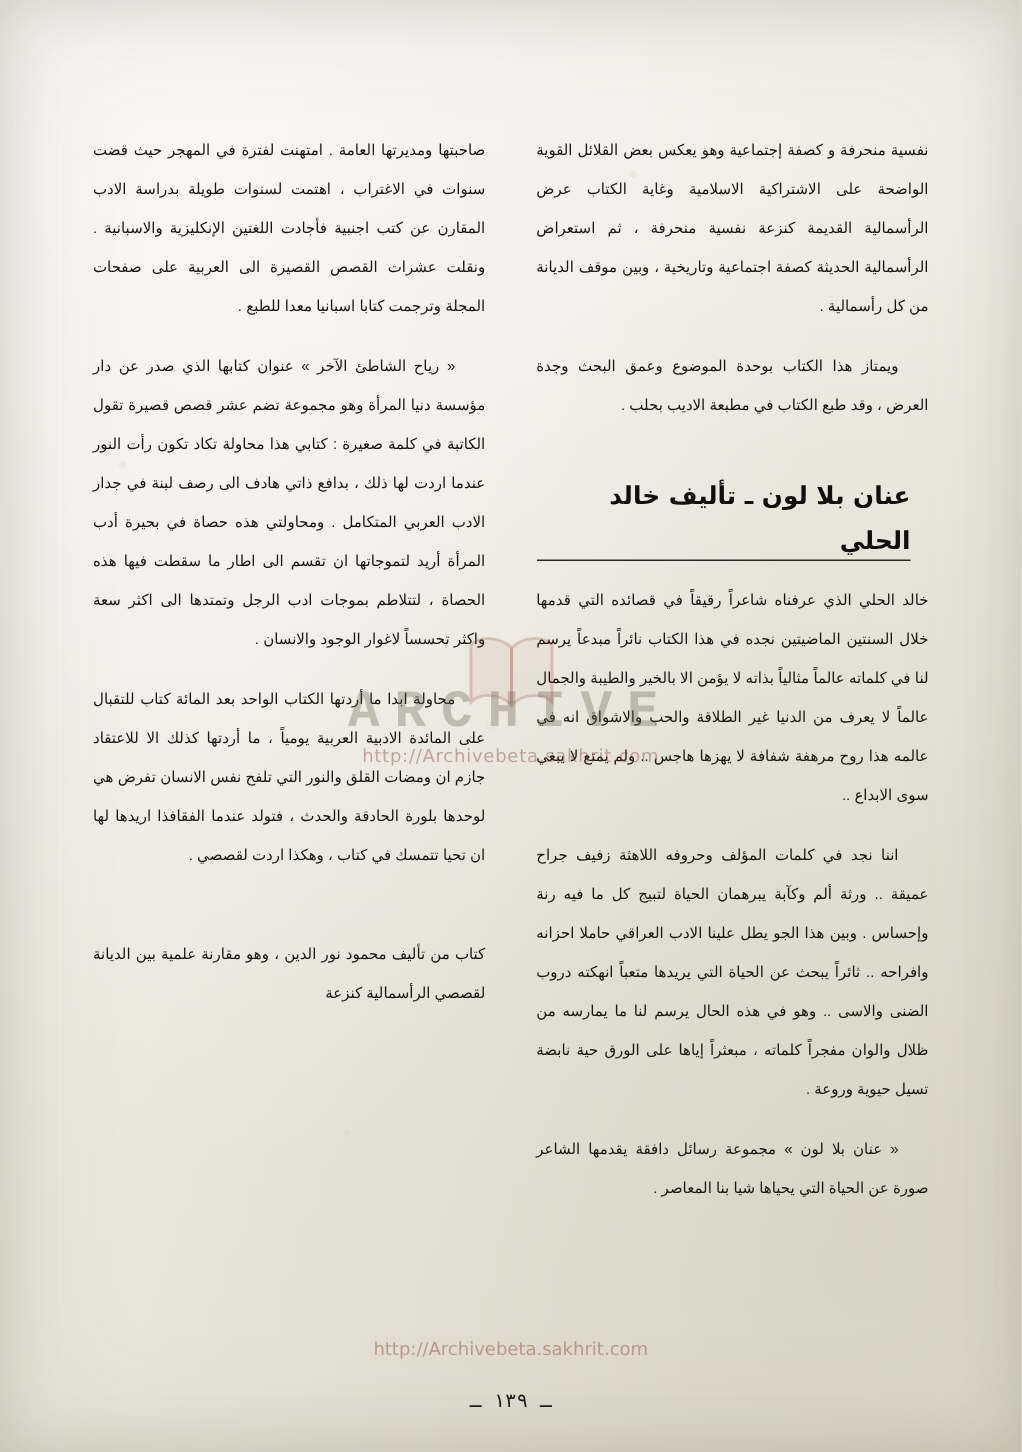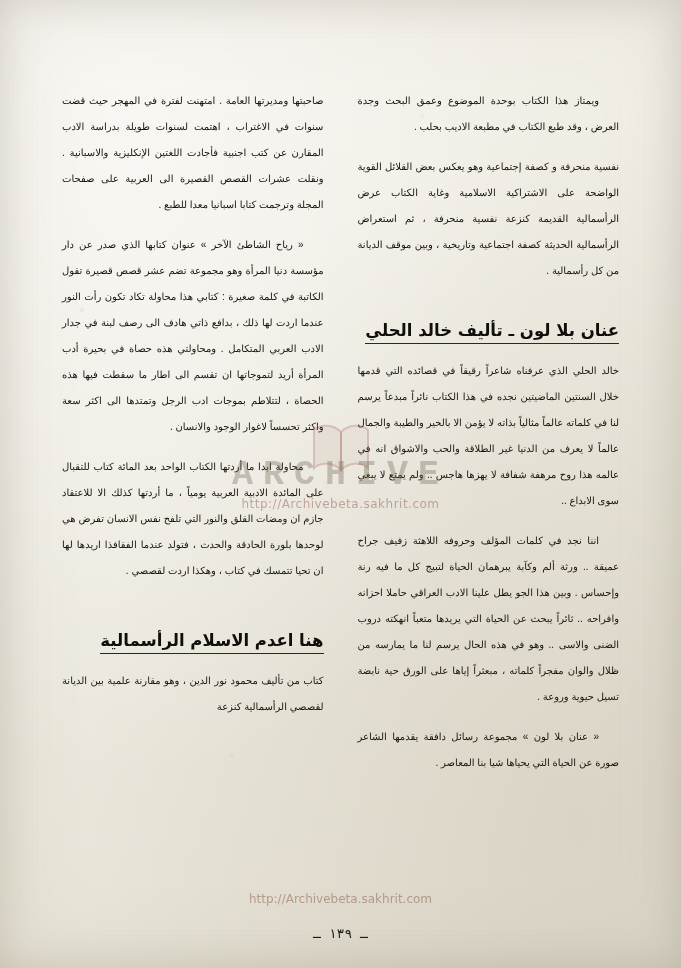--- a/index.html
+++ b/index.html
@@ -80,21 +80,21 @@
     margin: 0 0 14px 0;
     color: #17160f;
   }
   .para.indent { text-indent: 20px; }
 
   .heading {
     font-family: "DejaVu Sans", sans-serif;
     font-size: 16.5px;
     font-weight: bold;
     line-height: 30px;
-    margin: 10px 0 4px 0;
+    margin: 10px 12px 4px 0;
     color: #0f0e0a;
     position: relative;
     display: inline-block;
     align-self: flex-start;
   }
   .heading::after {
     content: "";
     position: absolute;
     right: 0;
     left: 0;
@@ -173,36 +173,35 @@
 </head>
 <body>
 
 <div id="page">
 
   <div id="grain"></div>
 
   <div id="content">
 
     <div class="column">
+      <p class="para">نفسية منحرفة و كصفة إجتماعية وهو يعكس بعض القلائل القوية الواضحة على الاشتراكية الاسلامية وغاية الكتاب عرض الرأسمالية القديمة كنزعة نفسية منحرفة ، ثم استعراض الرأسمالية الحديثة كصفة اجتماعية وتاريخية ، وبين موقف الديانة من كل رأسمالية .</p>
       <p class="para indent">ويمتاز هذا الكتاب بوحدة الموضوع وعمق البحث وجدة العرض ، وقد طبع الكتاب في مطبعة الاديب بحلب .</p>
-      <p class="para">نفسية منحرفة و كصفة إجتماعية وهو يعكس بعض القلائل القوية الواضحة على الاشتراكية الاسلامية وغاية الكتاب عرض الرأسمالية القديمة كنزعة نفسية منحرفة ، ثم استعراض الرأسمالية الحديثة كصفة اجتماعية وتاريخية ، وبين موقف الديانة من كل رأسمالية .</p>
       <div class="spacer-sm"></div>
       <h2 class="heading">عنان بلا لون ـ تأليف خالد الحلي</h2>
       <div class="spacer-sm"></div>
       <p class="para">خالد الحلي الذي عرفناه شاعراً رقيقاً في قصائده التي قدمها خلال السنتين الماضيتين نجده في هذا الكتاب نائراً مبدعاً يرسم لنا في كلماته عالماً مثالياً بذاته لا يؤمن الا بالخير والطيبة والجمال عالماً لا يعرف من الدنيا غير الطلاقة والحب والاشواق انه في عالمه هذا روح مرهفة شفافة لا يهزها هاجس .. ولم يمتع لا يبغي سوى الابداع ..</p>
       <p class="para indent">اننا نجد في كلمات المؤلف وحروفه اللاهثة زفيف جراح عميقة .. ورثة ألم وكآبة يبرهمان الحياة لتبيج كل ما فيه رنة وإحساس . وبين هذا الجو يطل علينا الادب العراقي حاملا احزانه وافراحه .. ثائراً يبحث عن الحياة التي يريدها متعباً انهكته دروب الضنى والاسى .. وهو في هذه الحال يرسم لنا ما يمارسه من ظلال والوان مفجراً كلماته ، مبعثراً إياها على الورق حية نابضة تسيل حيوية وروعة .</p>
       <p class="para indent">« عنان بلا لون » مجموعة رسائل دافقة يقدمها الشاعر صورة عن الحياة التي يحياها شيا بنا المعاصر .</p>
     </div>
 
     <div class="column">
       <p class="para">صاحبتها ومديرتها العامة . امتهنت لفترة في المهجر حيث قضت سنوات في الاغتراب ، اهتمت لسنوات طويلة بدراسة الادب المقارن عن كتب اجنبية فأجادت اللغتين الإنكليزية والاسبانية . ونقلت عشرات القصص القصيرة الى العربية على صفحات المجلة وترجمت كتابا اسبانيا معدا للطبع .</p>
       <p class="para indent">« رياح الشاطئ الآخر » عنوان كتابها الذي صدر عن دار مؤسسة دنيا المرأة وهو مجموعة تضم عشر قصص قصيرة تقول الكاتبة في كلمة صغيرة : كتابي هذا محاولة تكاد تكون رأت النور عندما اردت لها ذلك ، بدافع ذاتي هادف الى رصف لبنة في جدار الادب العربي المتكامل . ومحاولتي هذه حصاة في بحيرة أدب المرأة أريد لتموجاتها ان تقسم الى اطار ما سقطت فيها هذه الحصاة ، لتتلاطم بموجات ادب الرجل وتمتدها الى اكثر سعة واكثر تحسساً لاغوار الوجود والانسان .</p>
       <p class="para indent">محاولة ابدا ما أردتها الكتاب الواحد بعد المائة كتاب للتقبال على المائدة الادبية العربية يومياً ، ما أردتها كذلك الا للاعتقاد جازم ان ومضات القلق والنور التي تلفح نفس الانسان تفرض هي لوحدها بلورة الحادقة والحدث ، فتولد عندما الفقافذا اريدها لها ان تحيا تتمسك في كتاب ، وهكذا اردت لقصصي .</p>
       <div class="spacer-md"></div>
-      <h2 class="heading">هنا اعدم الاسلام الرأسمالية</h2>
       <div class="spacer-sm"></div>
       <p class="para">كتاب من تأليف محمود نور الدين ، وهو مقارنة علمية بين الديانة لقصصي الرأسمالية كنزعة</p>
     </div>
 
   </div>
 
   <svg id="wm-logo" viewBox="0 0 70 64">
     <g fill="none" stroke="rgba(140,60,50,0.55)" stroke-width="2">
       <path d="M35 14 C27 6, 14 6, 8 12 L8 50 C14 44, 27 44, 35 52 Z" fill="rgba(150,70,55,0.18)"></path>
       <path d="M35 14 C43 6, 56 6, 62 12 L62 50 C56 44, 43 44, 35 52 Z" fill="rgba(150,70,55,0.12)"></path>

